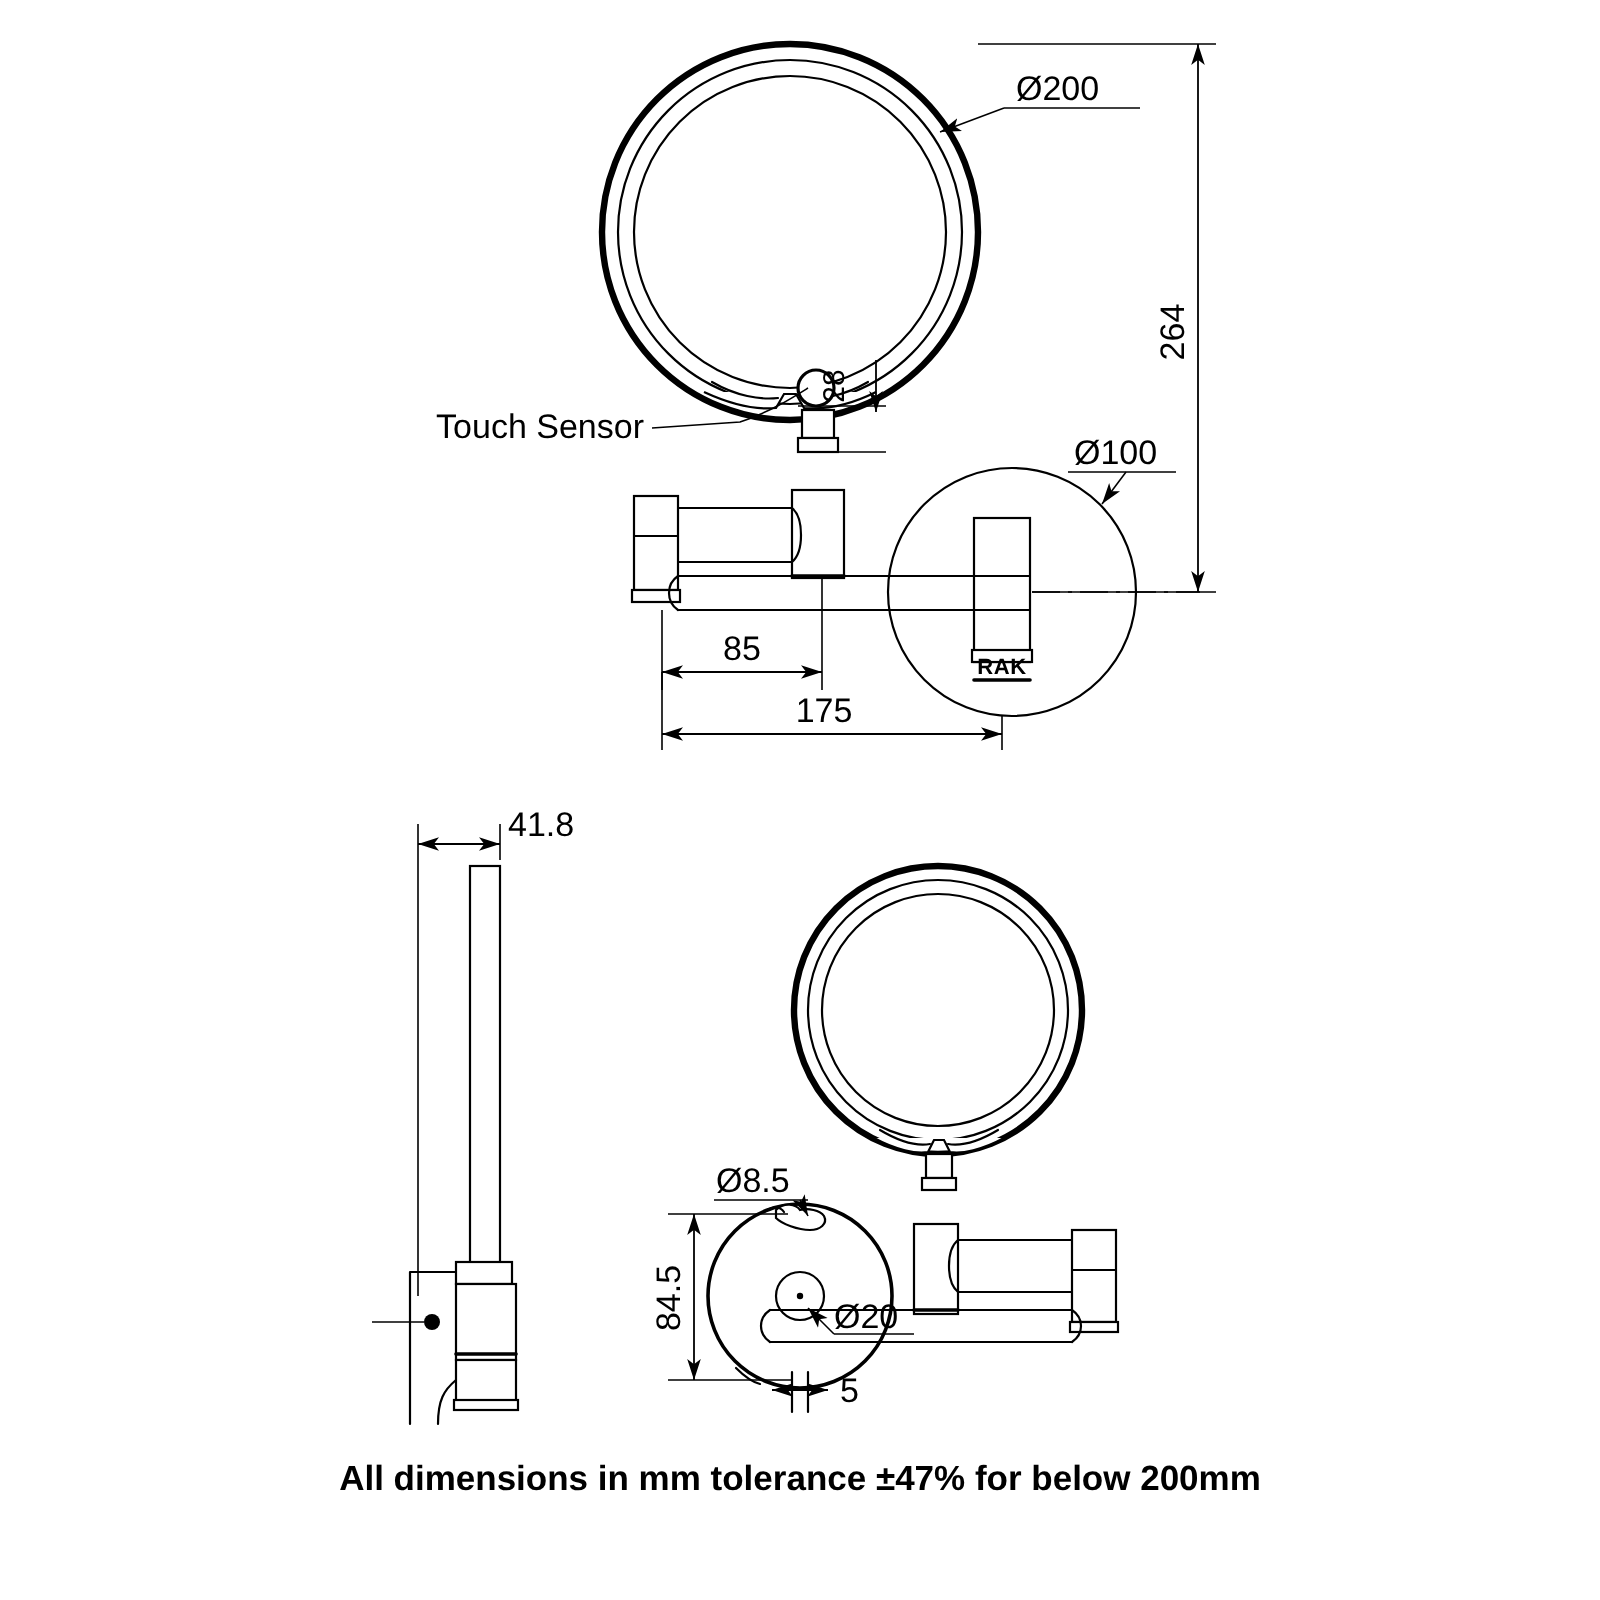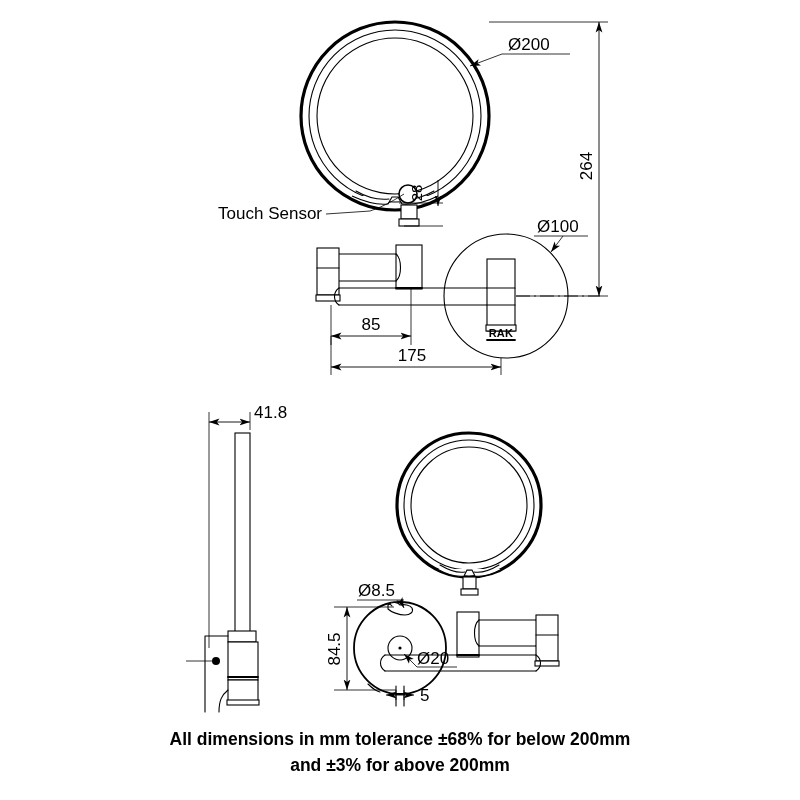--- a/index.html
+++ b/index.html
@@ -312,17 +312,16 @@
       <rect x="535" y="661" width="24" height="5" class="wht"></rect>
 
       <path d="M385 655 L536 655 M385 671 L536 671" class="ln"></path>
       <path d="M385 655 C379 659 379 667 385 671" class="ln"></path>
       <path d="M536 655 C542 659 542 667 536 671" class="ln"></path>
     </g>
 
   </svg>
 
   <div id="footer">
-    <div>All dimensions in mm tolerance ±68% for below 200mm</div>
-    <div>and ±3% for above 200mm</div>
+    <div>All dimensions in mm tolerance ±47% for below 200mm</div>
   </div>
 
 </div>
 
 </body></html>

